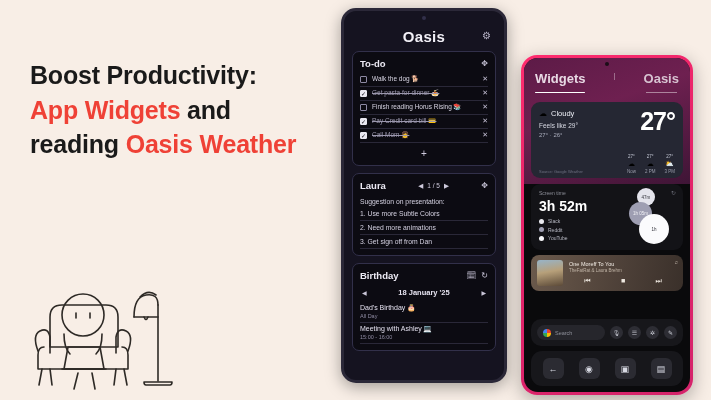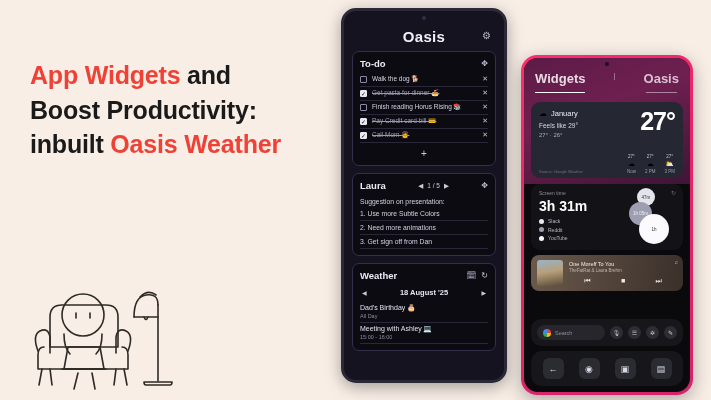--- a/index.html
+++ b/index.html
@@ -255,23 +255,23 @@
   .dock-ic {
     width: 21px; height: 21px; border-radius: 6px;
     background: #2b2b32; color: #d7d9e2; font-size: 9px;
     display: flex; align-items: center; justify-content: center;
   }
 </style>
 </head>
 <body>
 
 <div class="headline">
+  <span class="hl-line">Boost Productivity:</span>
   <span class="hl-line"><span class="hl-accent">App Widgets</span><span> and</span></span>
-  <span class="hl-line">Boost Productivity:</span>
-  <span class="hl-line"><span>inbuilt </span><span class="hl-accent">Oasis Weather</span></span>
+  <span class="hl-line"><span>reading </span><span class="hl-accent">Oasis Weather</span></span>
 </div>
 
 <div class="illus">
   <svg width="150" height="135" viewBox="0 0 150 135" fill="none" stroke="#2e2a26" stroke-width="1.6" stroke-linecap="round" stroke-linejoin="round">
 
     <path d="M22 62 q0 -12 12 -12 h44 q12 0 12 12 v30 h-68 z"></path>
 
     <path d="M16 92 q-6 0 -6 8 v14 h90 v-14 q0 -8 -6 -8"></path>
 
     <path d="M10 96 q-6 -16 2 -20 q8 -4 10 6 v16"></path>
@@ -359,29 +359,29 @@
       <span class="mini-icon">✥</span>
     </div>
     <div class="note-line head">Suggestion on presentation:</div>
     <div class="note-line">1. Use more Subtle Colors</div>
     <div class="note-line">2. Need more animations</div>
     <div class="note-line">3. Get sign off from Dan</div>
   </div>
 
   <div class="card">
     <div class="card-head">
-      <span class="card-title">Weather</span>
+      <span class="card-title">Birthday</span>
       <span class="card-icons">
         <span class="mini-icon">🗓</span>
         <span class="mini-icon">↻</span>
       </span>
     </div>
     <div class="cal-nav">
       <span class="cal-arrow">◀</span>
-      <span class="cal-date">18 August  '25</span>
+      <span class="cal-date">18 January  '25</span>
       <span class="cal-arrow">▶</span>
     </div>
     <div class="cal-ev">
       <div class="cal-ev-t">Dad's Birthday 🎂</div>
       <div class="cal-ev-s">All Day</div>
     </div>
     <div class="cal-ev">
       <div class="cal-ev-t">Meeting with Ashley 💻</div>
       <div class="cal-ev-s">15:00 - 16:00</div>
     </div>
@@ -394,21 +394,21 @@
     <div class="pr-top">
       <div class="tabs">
         <span class="tab on">Widgets</span>
         <span class="tab-sep">|</span>
         <span class="tab off">Oasis</span>
       </div>
 
       <div class="w-weather">
         <div class="wx-cond">
           <span style="font-size:8px">☁</span>
-          <span class="wx-cond-t">January</span>
+          <span class="wx-cond-t">Cloudy</span>
         </div>
         <div class="wx-feels">Feels like 29°</div>
         <div class="wx-hilo">27° · 26°</div>
         <div class="wx-temp">27°</div>
         <div class="wx-fc">
           <div class="wx-fc-c">
             <div class="wx-fc-t">27°</div>
             <div class="wx-fc-i">☁</div>
             <div class="wx-fc-h">Now</div>
           </div>
@@ -422,21 +422,21 @@
             <div class="wx-fc-i">⛅</div>
             <div class="wx-fc-h">3 PM</div>
           </div>
         </div>
         <div class="wx-src">Source: Google Weather</div>
       </div>
     </div>
 
     <div class="w-screen">
       <div class="st-label">Screen time</div>
-      <div class="st-time">3h 31m</div>
+      <div class="st-time">3h 52m</div>
       <div class="st-legend">
         <div class="st-li">
           <span class="st-dot" style="background:#e9e9ef"></span>
           <span class="st-name">Slack</span>
         </div>
         <div class="st-li">
           <span class="st-dot" style="background:#9e9eb2"></span>
           <span class="st-name">Reddit</span>
         </div>
         <div class="st-li">

